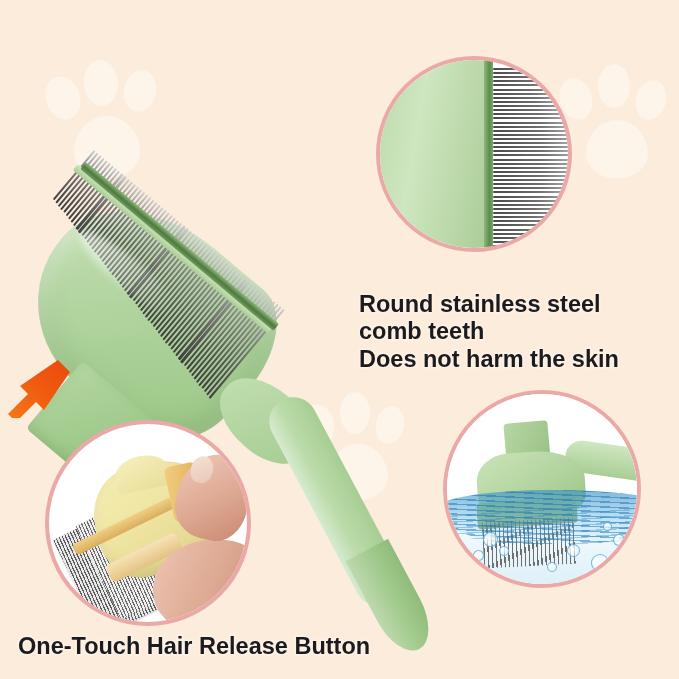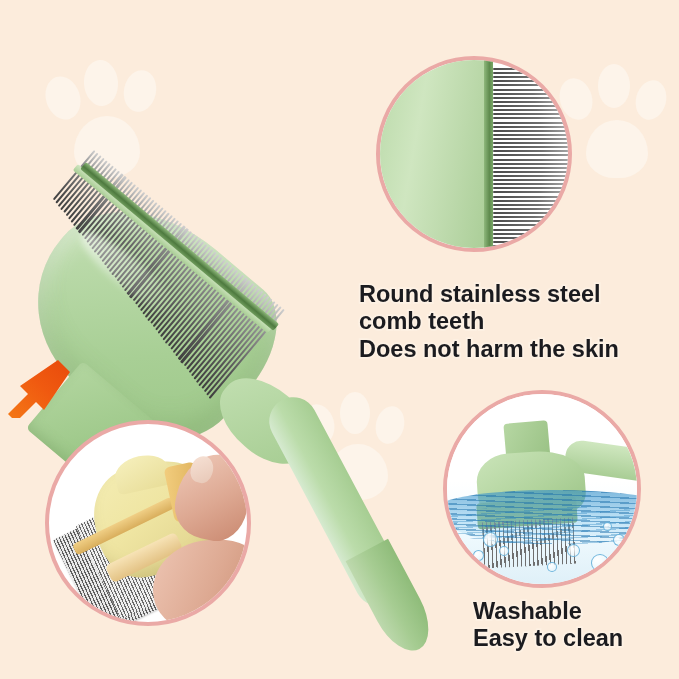--- a/index.html
+++ b/index.html
@@ -28,21 +28,21 @@
 
   
   .caption{
     position:absolute;
     font-size:23.5px;font-weight:bold;line-height:1.17;
     color:#1b1b1f;
     -webkit-text-stroke:3.5px #fdf1e4;
     paint-order:stroke fill;
     white-space:pre-line;
   }
-  #cap-teeth{left:359px;top:281px;}
+  #cap-teeth{left:359px;top:291px;}
   #cap-release{left:18px;top:633px;}
   #cap-wash{left:473px;top:598px;}
 
   
   .callout{
     position:absolute;border-radius:50%;
     background:#ffffff;
     border:4px solid #eaa9a6;
     overflow:hidden;
     box-sizing:border-box;
@@ -345,36 +345,35 @@
       <div class="c2-body"></div>
       <div class="c2-hump"></div>
       <div class="c2-bar1"></div>
       <div class="c2-bar2"></div>
       <div class="c2-bar3"></div>
       <div class="c2-thumb"></div>
       <div class="c2-finger"></div>
       <div class="c2-nail"></div>
     </div>
   </div>
+  <div class="caption" id="cap-release">One-Touch Hair Release Button</div>
 
   <div class="callout" id="callout-wash">
     <div class="c3-wrap">
       <div class="c3-handle"></div>
       <div class="c3-btn"></div>
       <div class="c3-head"></div>
       <div class="c3-base"></div>
       <div class="c3-teeth"></div>
       <div class="c3-water"></div>
       <div class="c3-water2"></div>
       <div class="bub" style="left:36px;top:138px;width:13px;height:13px;"></div>
       <div class="bub" style="left:52px;top:152px;width:8px;height:8px;"></div>
       <div class="bub" style="left:26px;top:156px;width:9px;height:9px;"></div>
       <div class="bub" style="left:144px;top:160px;width:16px;height:16px;"></div>
       <div class="bub" style="left:166px;top:140px;width:10px;height:10px;"></div>
       <div class="bub" style="left:156px;top:128px;width:7px;height:7px;"></div>
       <div class="bub" style="left:100px;top:168px;width:8px;height:8px;"></div>
       <div class="bub" style="left:120px;top:150px;width:11px;height:11px;"></div>
     </div>
   </div>
-  <div class="caption" id="cap-wash">Washable
-Easy to clean</div>
 
 </div>
 
 </body></html>

